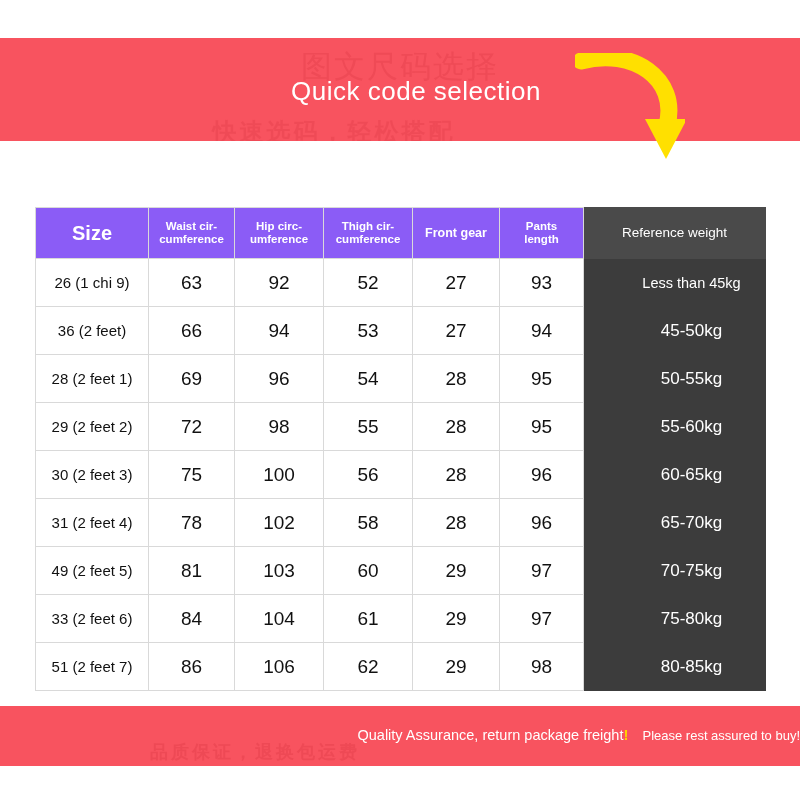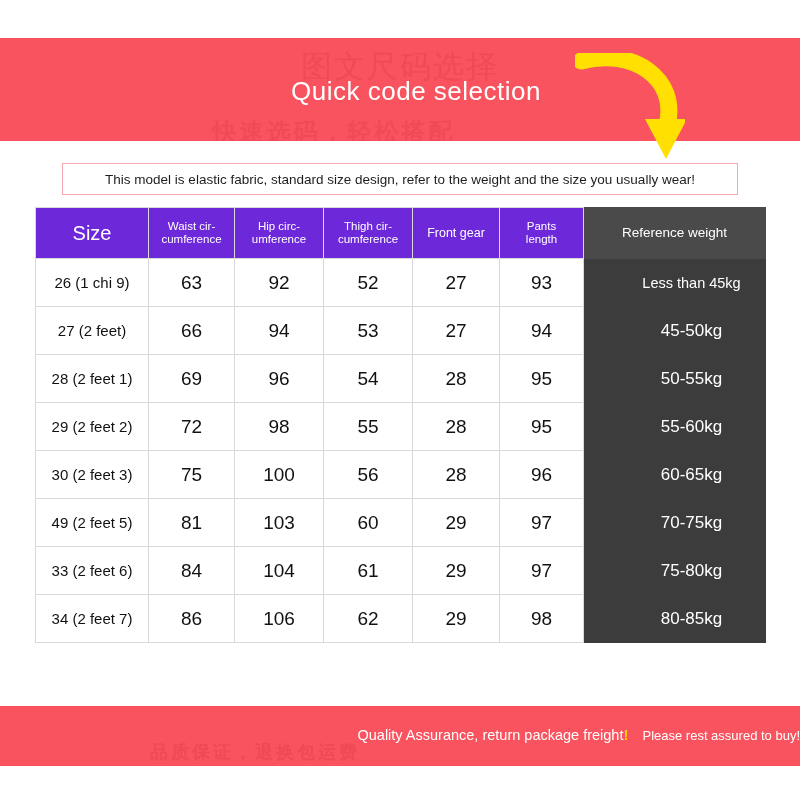--- a/index.html
+++ b/index.html
@@ -116,23 +116,23 @@
   col.c0 { width: 113px; }
   col.c1 { width: 86px; }
   col.c2 { width: 89px; }
   col.c3 { width: 89px; }
   col.c4 { width: 87px; }
   col.c5 { width: 84px; }
   col.c6 { width: 182px; }
 
   thead th {
     height: 50px;
-    background: #6d28d9;
-    color: #ffffff;
-    font-weight: normal;
+    background: #8b5cf6;
+    color: #ffffff;
+    font-weight: bold;
     line-height: 1.15;
     border-color: #f8535f;
   }
   thead th.size-head {
     font-size: 20px;
   }
   thead th.small-head {
     font-size: 11.5px;
   }
   thead th.mid-head {
@@ -223,23 +223,20 @@
     <div class="header-title">Quick code selection</div>
   </div>
 
   <div class="arrow-wrap">
     <svg width="110" height="115" viewBox="0 0 110 115">
       <path d="M6 8 C 58 -6, 104 26, 92 72" stroke="#ffe000" stroke-width="17" fill="none" stroke-linecap="round"></path>
       <polygon points="70,66 112,66 91,106" fill="#ffe000"></polygon>
     </svg>
   </div>
 
-  <div class="note">
-    <span>This model is elastic fabric, standard size design, refer to the weight and the size you usually wear!</span>
-  </div>
 
   <div class="table-wrap">
     <table class="size-table">
       <colgroup>
         <col class="c0">
           <col class="c1">
           <col class="c2">
           <col class="c3">
           <col class="c4">
           <col class="c5">
@@ -278,21 +275,21 @@
         <tr>
           <td class="size-cell">26 (1 chi 9)</td>
           <td class="num-cell">63</td>
           <td class="num-cell">92</td>
           <td class="num-cell">52</td>
           <td class="num-cell">27</td>
           <td class="num-cell">93</td>
           <td class="weight-cell first">Less than 45kg</td>
         </tr>
         <tr>
-          <td class="size-cell">27 (2 feet)</td>
+          <td class="size-cell">36 (2 feet)</td>
           <td class="num-cell">66</td>
           <td class="num-cell">94</td>
           <td class="num-cell">53</td>
           <td class="num-cell">27</td>
           <td class="num-cell">94</td>
           <td class="weight-cell">45-50kg</td>
         </tr>
         <tr>
           <td class="size-cell">28 (2 feet 1)</td>
           <td class="num-cell">69</td>
@@ -314,39 +311,48 @@
         <tr>
           <td class="size-cell">30 (2 feet 3)</td>
           <td class="num-cell">75</td>
           <td class="num-cell">100</td>
           <td class="num-cell">56</td>
           <td class="num-cell">28</td>
           <td class="num-cell">96</td>
           <td class="weight-cell">60-65kg</td>
         </tr>
         <tr>
+          <td class="size-cell">31 (2 feet 4)</td>
+          <td class="num-cell">78</td>
+          <td class="num-cell">102</td>
+          <td class="num-cell">58</td>
+          <td class="num-cell">28</td>
+          <td class="num-cell">96</td>
+          <td class="weight-cell">65-70kg</td>
+        </tr>
+        <tr>
           <td class="size-cell">49 (2 feet 5)</td>
           <td class="num-cell">81</td>
           <td class="num-cell">103</td>
           <td class="num-cell">60</td>
           <td class="num-cell">29</td>
           <td class="num-cell">97</td>
           <td class="weight-cell">70-75kg</td>
         </tr>
         <tr>
           <td class="size-cell">33 (2 feet 6)</td>
           <td class="num-cell">84</td>
           <td class="num-cell">104</td>
           <td class="num-cell">61</td>
           <td class="num-cell">29</td>
           <td class="num-cell">97</td>
           <td class="weight-cell">75-80kg</td>
         </tr>
         <tr>
-          <td class="size-cell">34 (2 feet 7)</td>
+          <td class="size-cell">51 (2 feet 7)</td>
           <td class="num-cell">86</td>
           <td class="num-cell">106</td>
           <td class="num-cell">62</td>
           <td class="num-cell">29</td>
           <td class="num-cell">98</td>
           <td class="weight-cell">80-85kg</td>
         </tr>
       </tbody>
     </table>
   </div>

